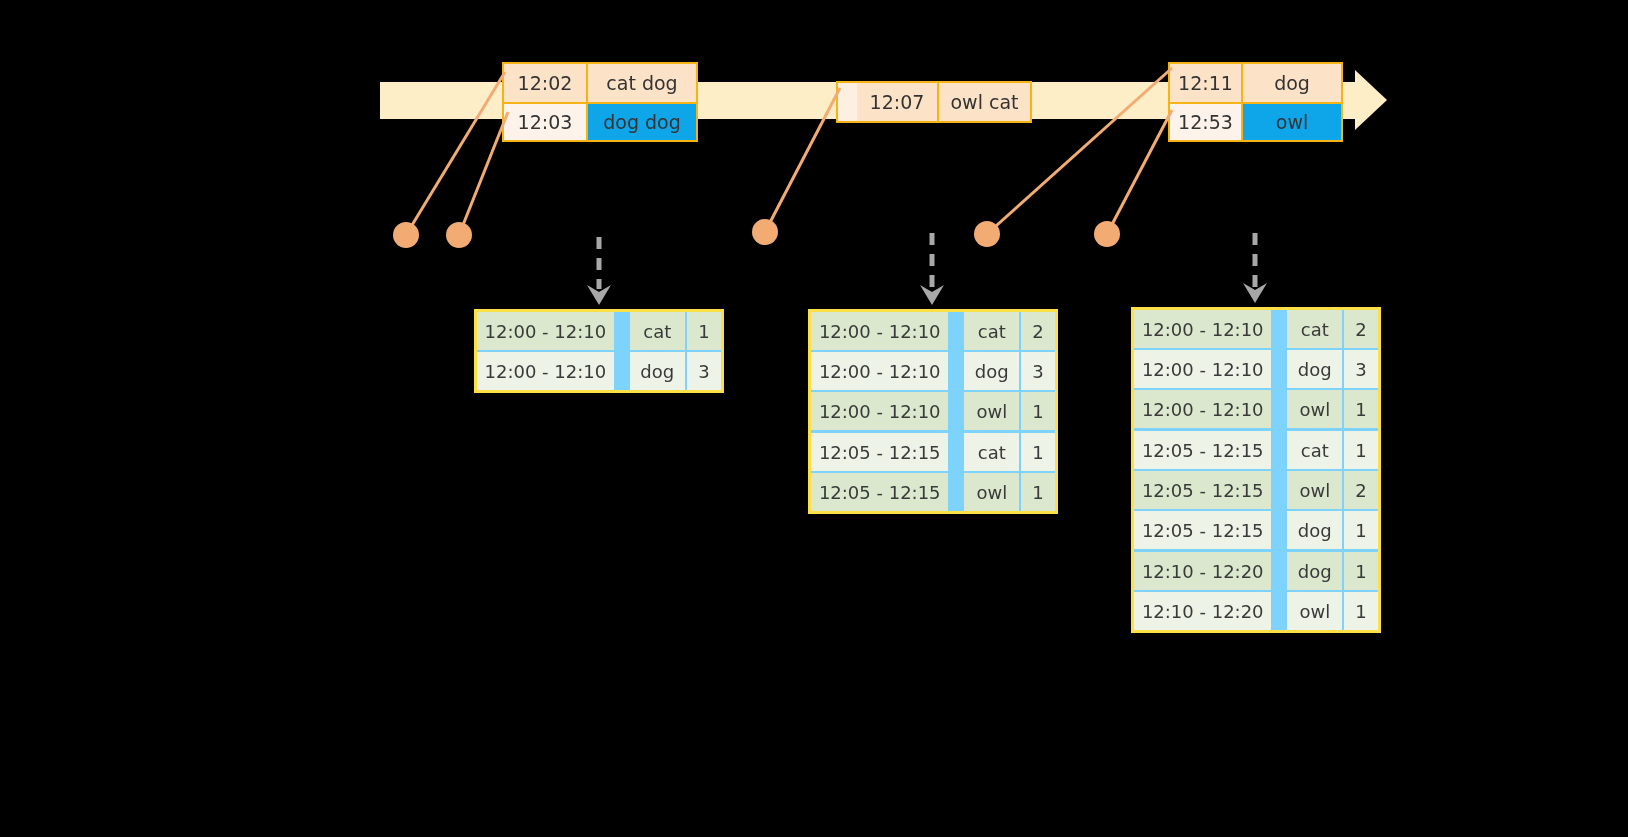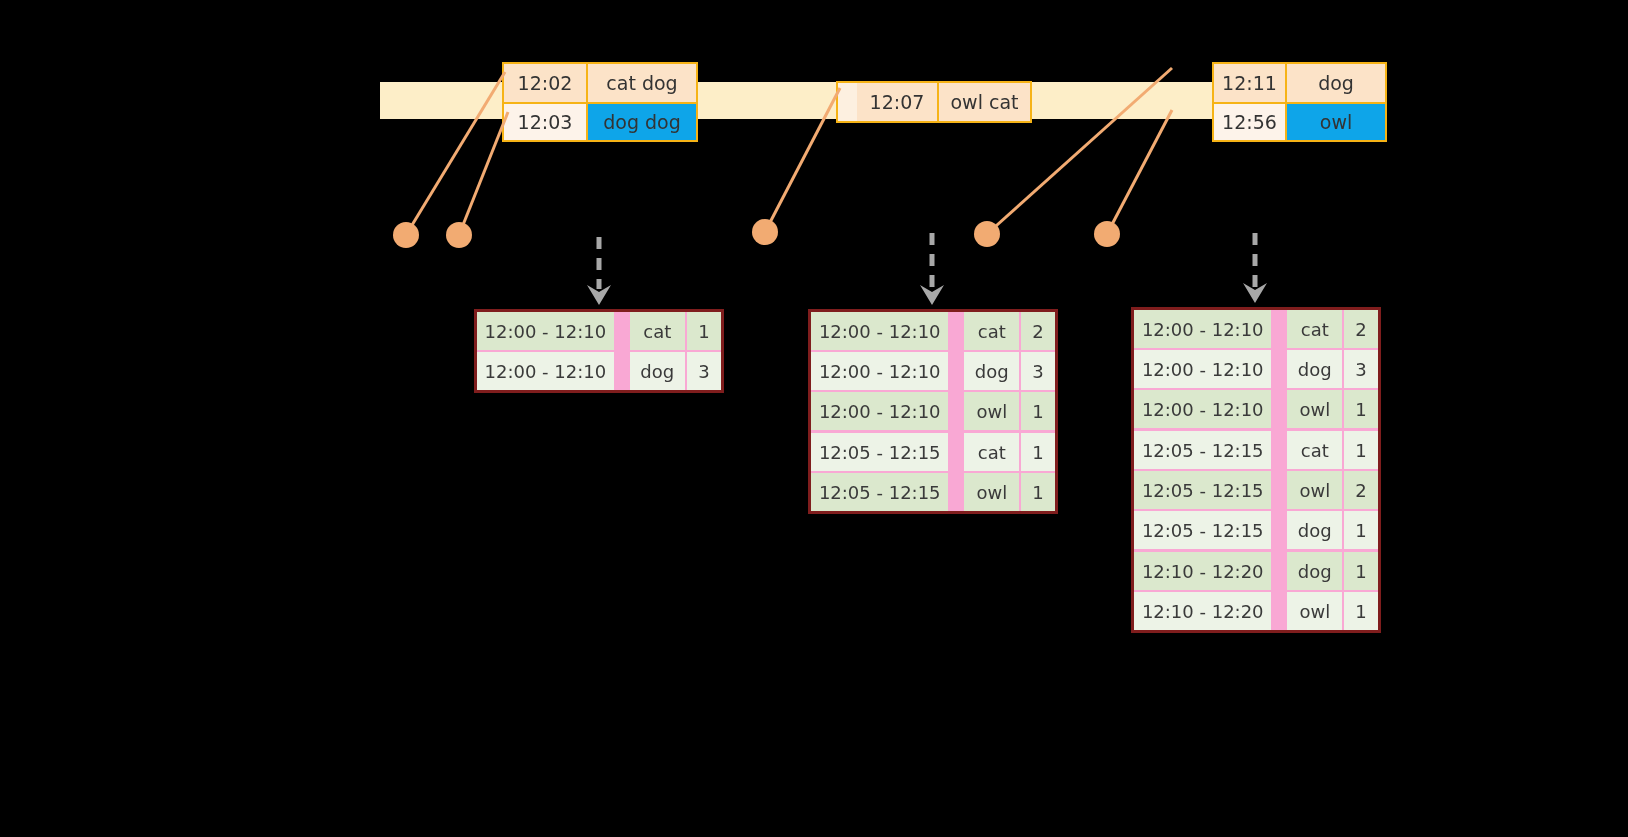--- a/index.html
+++ b/index.html
@@ -95,38 +95,38 @@
     justify-content: center;
     font-size: 19px;
     color: #333333;
     background: #0ea5e9;
   }
 
   #event-box-1 { left: 502px; top: 62px; width: 196px; }
   #event-box-1 .ev-time { width: 84px; }
   #event-box-2 { left: 836px; top: 81px; width: 196px; }
   #event-box-2 .ev-time { width: 82px; margin-left: 19px; }
-  #event-box-3 { left: 1212px; top: 62px; width: 175px; }
+  #event-box-3 { left: 1168px; top: 62px; width: 175px; }
   #event-box-3 .ev-time { width: 73px; }
 
   
   .connectors {
     position: absolute;
     left: 0; top: 0;
     width: 1628px;
     height: 837px;
     pointer-events: none;
   }
 
   
   .result-table {
     position: absolute;
-    border: 3px solid #7f1d1d;
-    box-sizing: border-box;
-    background: #f9a8d4;
+    border: 3px solid #fde047;
+    box-sizing: border-box;
+    background: #7dd3fc;
   }
   .rt-row {
     display: flex;
     height: 38px;
     box-sizing: border-box;
   }
   .rt-row + .rt-row { margin-top: 2px; }
   .rt-row.group-end { margin-bottom: 3px; }
   .rt-cell {
     box-sizing: border-box;
@@ -179,21 +179,21 @@
       <div class="ev-val">owl cat</div>
     </div>
   </div>
 
   <div class="event-box" id="event-box-3">
     <div class="event-row shade">
       <div class="ev-time">12:11</div>
       <div class="ev-val">dog</div>
     </div>
     <div class="event-row">
-      <div class="ev-time">12:56</div>
+      <div class="ev-time">12:53</div>
       <div class="ev-val">owl</div>
     </div>
   </div>
 
   <svg class="connectors" id="connector-layer" width="1628" height="837" viewBox="0 0 1628 837">
       <line x1="406" y1="235" x2="505" y2="72" stroke="#f2ab72" stroke-width="3"></line>
       <line x1="459" y1="235" x2="508" y2="112" stroke="#f2ab72" stroke-width="3"></line>
       <line x1="765" y1="232" x2="840" y2="88" stroke="#f2ab72" stroke-width="3"></line>
       <line x1="987" y1="234" x2="1172" y2="68" stroke="#f2ab72" stroke-width="3"></line>
       <line x1="1107" y1="234" x2="1172" y2="110" stroke="#f2ab72" stroke-width="3"></line>

